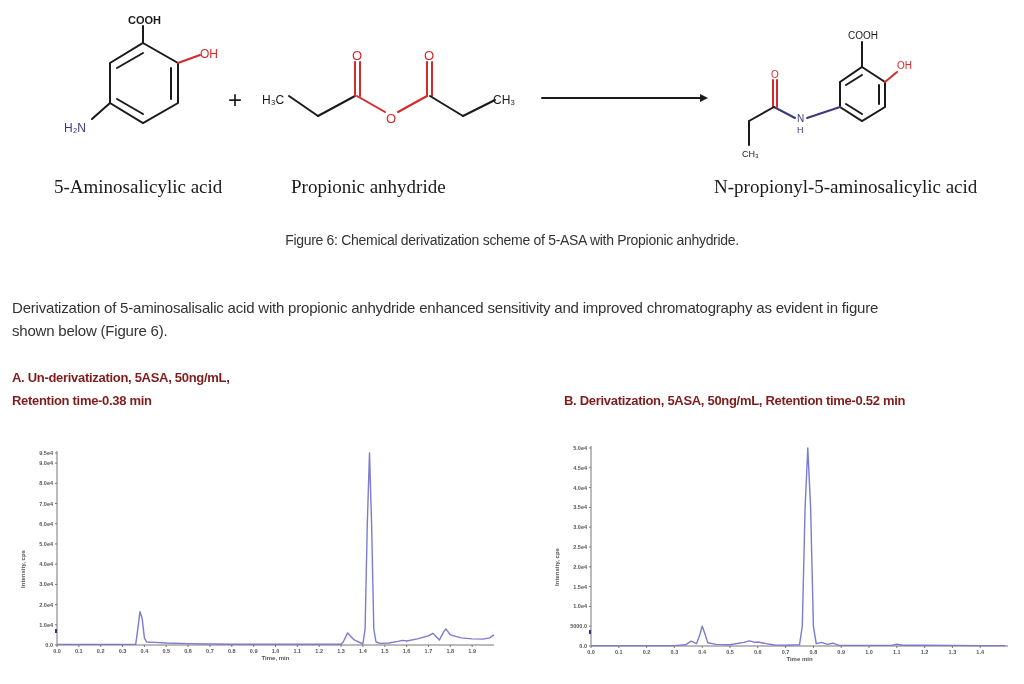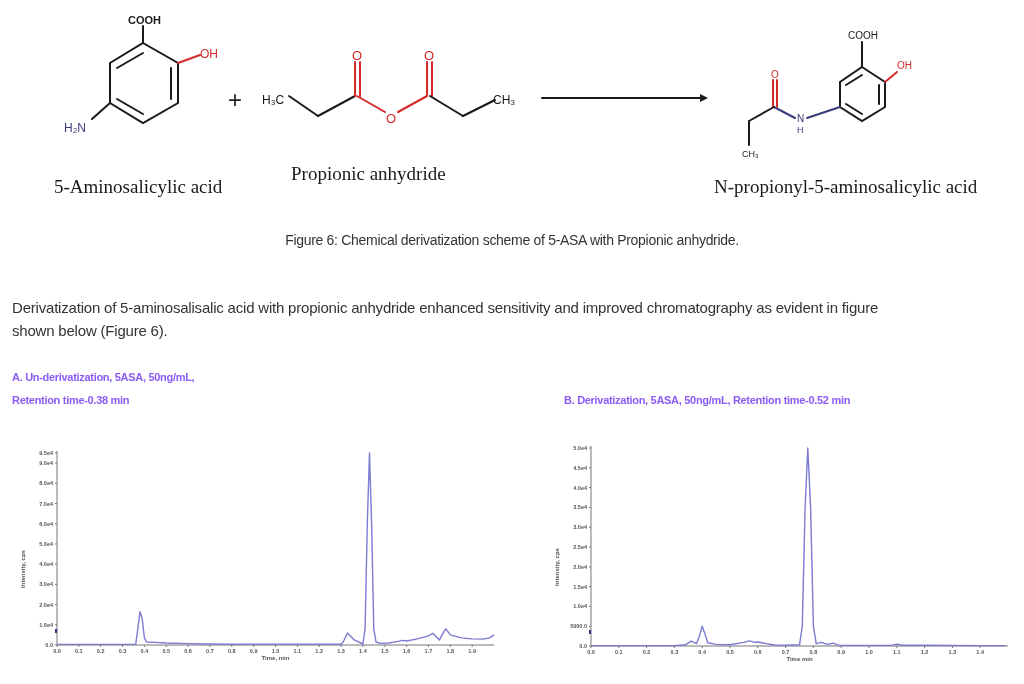--- a/index.html
+++ b/index.html
@@ -2,21 +2,21 @@
 <html><head>
 <meta charset="utf-8">
 <style>
   html, body { margin: 0; padding: 0; background: #ffffff; }
   body { width: 1024px; height: 684px; position: relative; overflow: hidden; font-family: "Liberation Sans", sans-serif; color: #222; }
   .abs { position: absolute; }
   .scheme { left: 0; top: 0; width: 908px; height: 210px; }
   .cmpd-label { font-family: "Liberation Serif", serif; font-weight: normal; font-size: 19px; color: #1a1a1a; white-space: nowrap; }
   .caption { left: 0; width: 1024px; top: 232px; text-align: center; font-size: 14px; color: #333; letter-spacing: -0.3px; }
   .para { left: 12px; top: 296px; width: 1040px; font-size: 15px; line-height: 23px; color: #333; letter-spacing: -0.2px; white-space: nowrap; }
-  .heading { font-weight: bold; font-size: 11px; color: #8b5cf6; line-height: 23px; letter-spacing: -0.3px; white-space: nowrap; }
+  .heading { font-weight: bold; font-size: 13px; color: #7f1d1d; line-height: 23px; letter-spacing: -0.3px; white-space: nowrap; }
   .chart { position: absolute; }
   .chart svg text { font-family: "Liberation Sans", sans-serif; }
 </style>
 </head>
 <body>
 
 <div class="abs scheme">
   <svg width="1024" height="210">
     <g stroke="#1a1a1a" stroke-width="2" fill="none" stroke-linecap="round">
 
@@ -70,21 +70,21 @@
     <text x="386" y="123" font-size="13" fill="#d42a2a" font-family="Liberation Sans, sans-serif">O</text>
     <text x="493" y="104" font-size="12" fill="#1a1a1a" font-family="Liberation Sans, sans-serif">CH₃</text>
     <text x="848" y="39" font-size="10" fill="#1a1a1a" font-family="Liberation Sans, sans-serif">COOH</text>
     <text x="897" y="69" font-size="10" fill="#d42a2a" font-family="Liberation Sans, sans-serif">OH</text>
     <text x="771" y="78" font-size="10" fill="#d42a2a" font-family="Liberation Sans, sans-serif">O</text>
     <text x="797" y="122" font-size="10" fill="#3a3a7a" font-family="Liberation Sans, sans-serif">N</text>
     <text x="797" y="133" font-size="9" fill="#3a3a7a" font-family="Liberation Sans, sans-serif">H</text>
     <text x="742" y="157" font-size="9" fill="#1a1a1a" font-family="Liberation Sans, sans-serif">CH₃</text>
   </svg>
   <div class="abs cmpd-label" style="left:54px; top:176px;">5-Aminosalicylic acid</div>
-  <div class="abs cmpd-label" style="left:291px; top:163px;">Propionic anhydride</div>
+  <div class="abs cmpd-label" style="left:291px; top:176px;">Propionic anhydride</div>
   <div class="abs cmpd-label" style="left:714px; top:176px;">N-propionyl-5-aminosalicylic acid</div>
 </div>
 
 <div class="abs caption">Figure 6: Chemical derivatization scheme of 5-ASA with Propionic anhydride.</div>
 
 <div class="abs para">
   <div>Derivatization of 5-aminosalisalic acid with propionic anhydride enhanced sensitivity and improved chromatography as evident in figure</div>
   <div>shown below (Figure 6).</div>
 </div>
 

